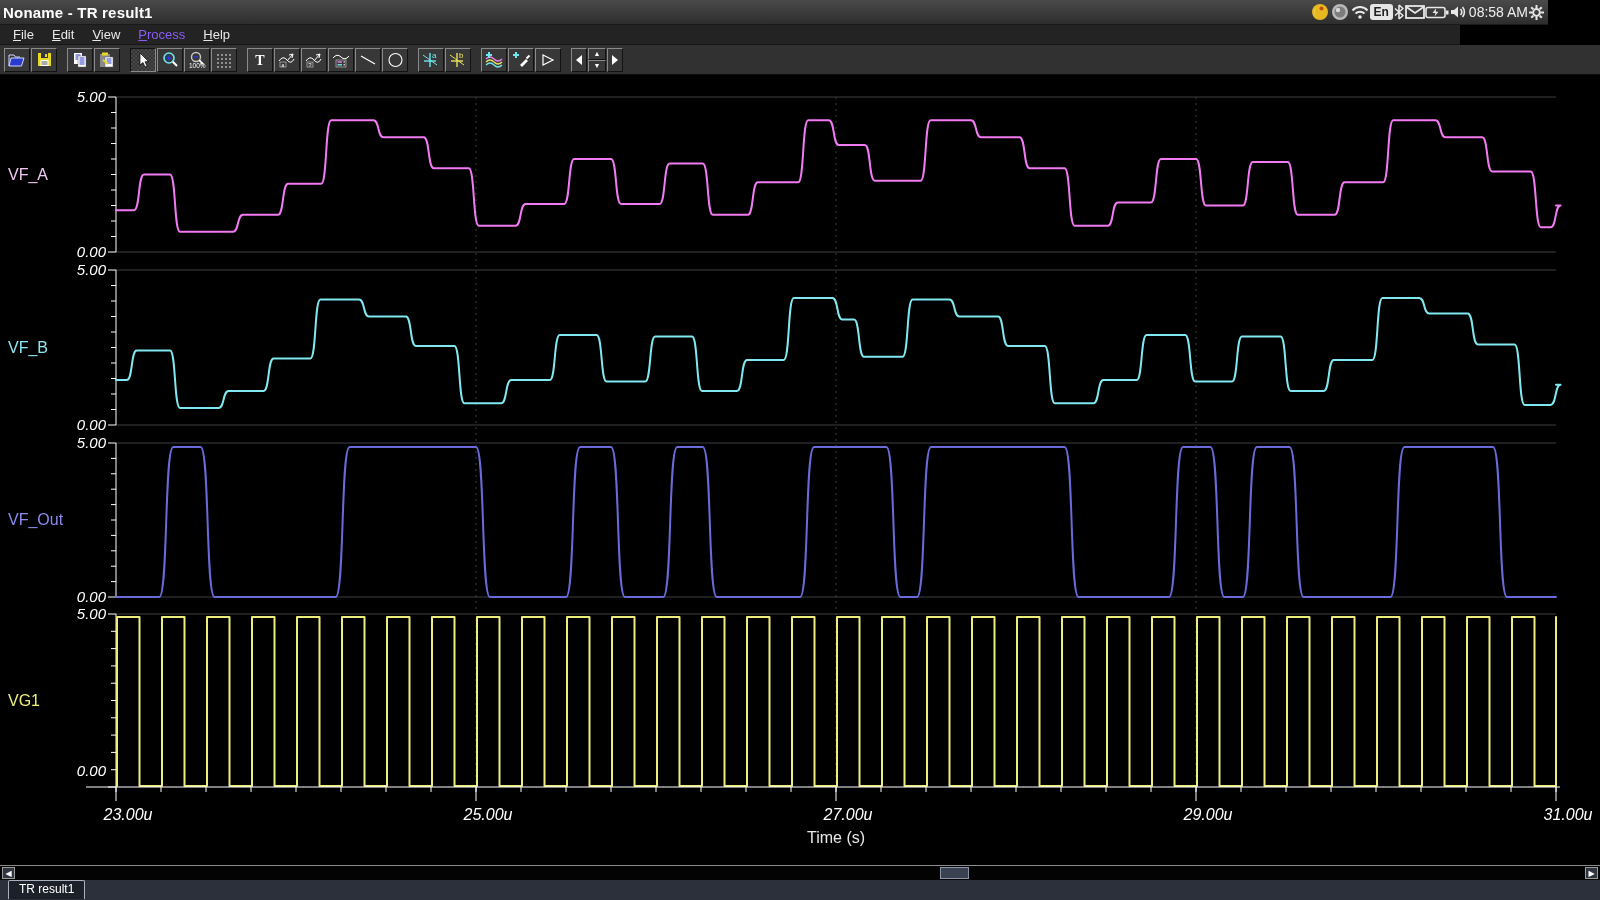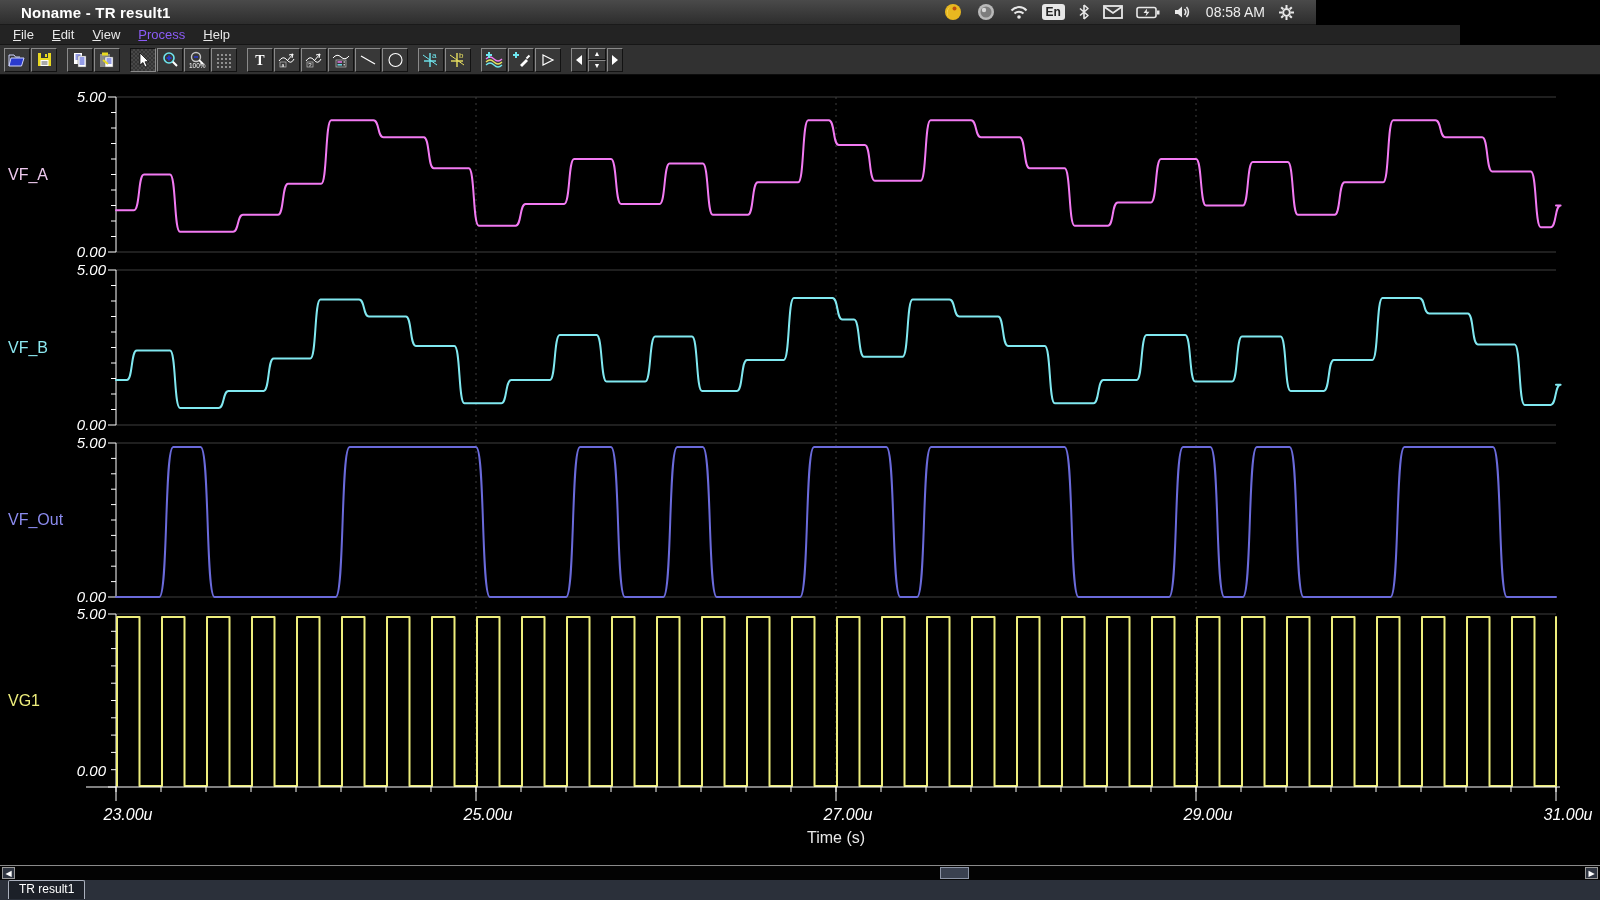--- a/index.html
+++ b/index.html
@@ -1,23 +1,23 @@
 <!DOCTYPE html>
 <html><head>
 <meta charset="utf-8">
 <style>
   html,body{margin:0;padding:0;background:#000;}
   body{width:1600px;height:900px;position:relative;overflow:hidden;
        font-family:"Liberation Sans", sans-serif; -webkit-font-smoothing:antialiased;}
   
-  .titlebar{position:absolute;left:0;top:0;width:1316px;height:25px;
+  .titlebar{position:absolute;left:0;top:0;width:1548px;height:25px;
     background:linear-gradient(#4a4a4a,#2d2d2d);border-bottom:1px solid #1a1a1a;
-    display:flex;align-items:center;justify-content:space-between;box-sizing:border-box;padding:0 21px;}
+    display:flex;align-items:center;justify-content:space-between;box-sizing:border-box;padding:0 3px;}
   .title-text{color:#fff;font-weight:bold;font-size:15px;letter-spacing:.2px;}
-  .tray{display:flex;align-items:center;gap:13px;height:100%;}
+  .tray{display:flex;align-items:center;height:100%;}
   .tray svg{display:block;}
   .kbd-box{background:#e6e6e6;color:#222;font-size:12px;font-weight:bold;
     padding:1px 4px;border-radius:3px;line-height:14px;}
   .clock-text{color:#eee;font-size:14px;}
   
   .menubar{position:absolute;left:0;top:25px;width:1460px;height:20px;background:#232323;
     display:flex;align-items:center;gap:0;padding-left:4px;box-sizing:border-box;
     border-bottom:1px solid #161616;}
   .menu-item{color:#e8e8e8;font-size:13px;padding:1px 9px;cursor:default;}
   .menu-item u{text-decoration:underline;}

